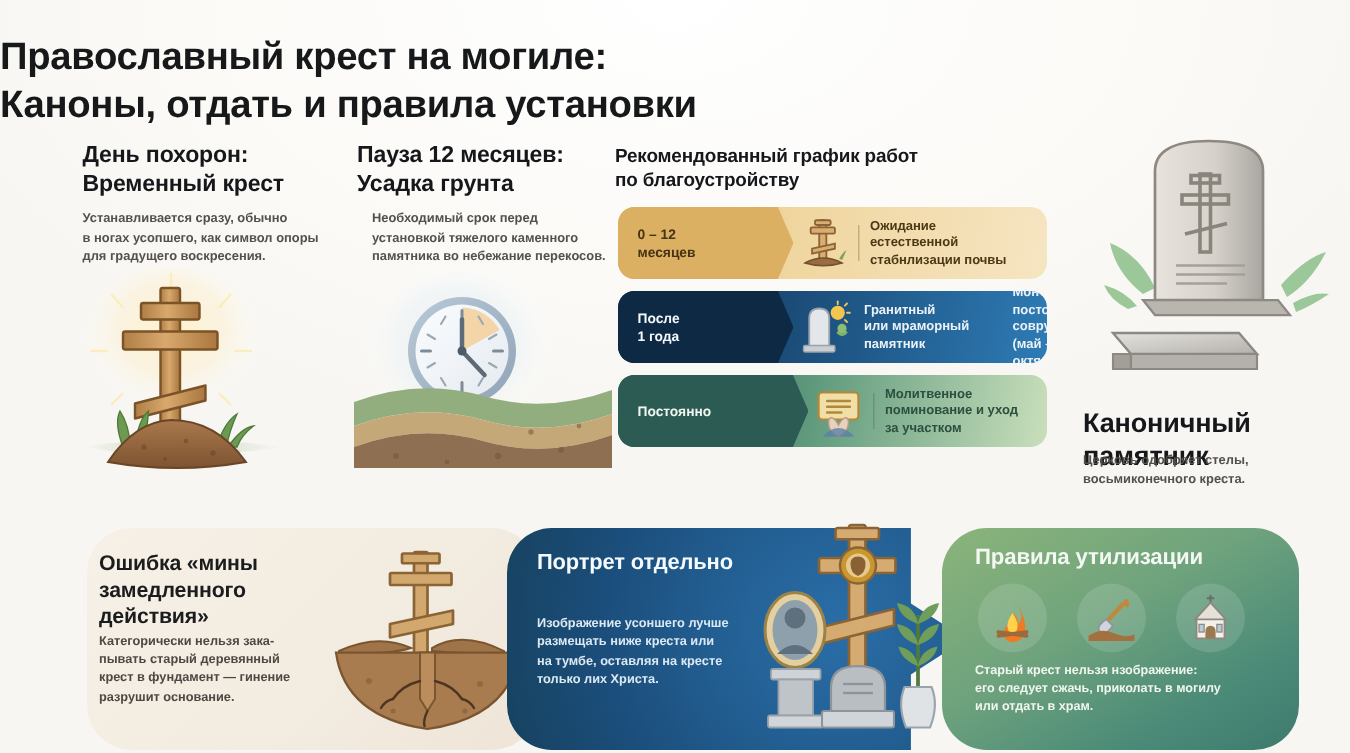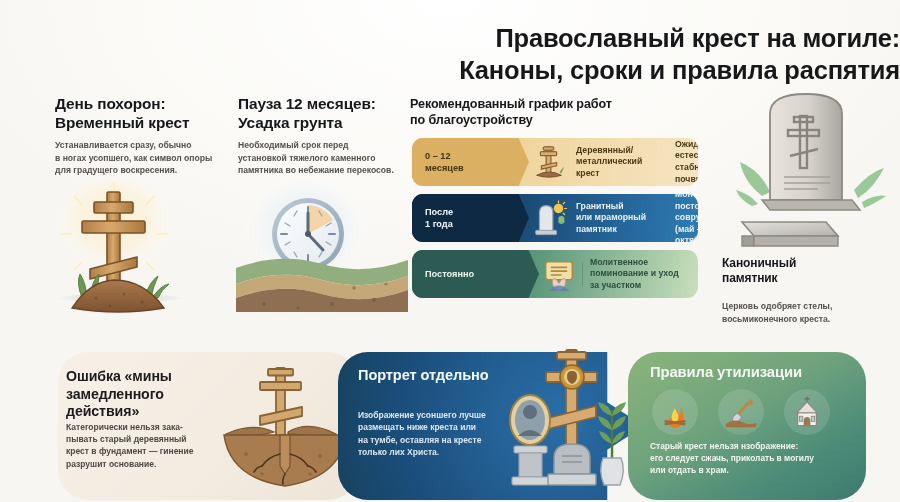--- a/index.html
+++ b/index.html
@@ -11,21 +11,21 @@
   }
   .page{
     position:absolute;inset:0;
     background:
       radial-gradient(ellipse 520px 300px at 50% 0%, #ffffff 0%, #fbfaf7 60%, #f7f6f2 100%);
   }
 
   
   .title{
     position:absolute;left:0;right:0;top:22px;
-    text-align:right;
+    text-align:left;
     color:#16181a;
     font-size:25.5px;font-weight:bold;line-height:1.26;
     letter-spacing:-0.2px;
   }
   .title .l2{display:block;}
 
   
   .h-col{
     position:absolute;
     color:#15171a;font-weight:bold;font-size:15.4px;line-height:1.22;
@@ -34,21 +34,21 @@
   .h-col span{display:block;}
   .b-col{
     position:absolute;
     color:#55504c;font-size:8.6px;line-height:1.47;font-weight:600;
   }
   .b-col span{display:block;}
 
   #head1{left:55px;top:95px;width:175px;}
   #body1{left:55px;top:139px;width:180px;}
   #head2{left:238px;top:95px;width:170px;}
-  #body2{left:238px;top:139px;width:175px;}
+  #body2{left:248px;top:139px;width:175px;}
   #head3{left:410px;top:96px;width:280px;color:#15171a;font-size:12.6px;line-height:1.3;}
 
   
   .bar{
     position:absolute;left:412px;width:286px;height:48px;
     border-radius:11px;
     display:flex;align-items:center;
     overflow:hidden;
   }
   .bar-amber{top:138px;background:linear-gradient(100deg,#e8c37f 0%,#f0d6a0 42%,#f6e5c2 100%);}
@@ -92,21 +92,21 @@
   .bar-green .bar-sep{background:rgba(60,95,75,.30);}
   .bar-right{
     flex:1 1 auto;
     font-size:8.7px;font-weight:bold;line-height:1.34;padding-right:9px;
   }
   .bar-amber .bar-right{color:#4b3915;}
   .bar-blue .bar-right{color:#eaf2f8;}
   .bar-green .bar-right{color:#2c4f3f;}
 
   
-  #head4{left:722px;top:256px;width:160px;font-size:12px;}
+  #head4{left:722px;top:272px;width:160px;font-size:18px;}
   #body4{left:722px;top:300px;width:165px;}
 
   
   .ill{position:absolute;}
   #ill-cross{left:52px;top:176px;width:180px;height:146px;}
   #ill-clock{left:236px;top:180px;width:172px;height:132px;}
   #ill-stone{left:734px;top:84px;width:152px;height:170px;}
 
   
   .card{position:absolute;top:352px;height:148px;overflow:hidden;}
@@ -145,21 +145,21 @@
   .gicons{position:absolute;left:652px;top:388px;width:212px;height:48px;display:flex;gap:20px;align-items:center;}
   .gicon{width:46px;height:46px;border-radius:50%;background:rgba(255,255,255,.13);display:flex;align-items:center;justify-content:center;}
 </style>
 </head>
 <body>
 
 <div class="page">
 
   <div class="title">
     <span class="l1">Православный крест на могиле:</span>
-    <span class="l2">Каноны, сроки и правила распятия</span>
+    <span class="l2">Каноны, отдать и правила установки</span>
   </div>
 
   <div class="h-col" id="head1">
     <span>День похорон:</span>
     <span>Временный крест</span>
   </div>
   <div class="b-col" id="body1">
     <span>Устанавливается сразу, обычно</span>
     <span>в ногах усопшего, как символ опоры</span>
     <span>для градущего воскресения.</span>
@@ -295,25 +295,20 @@
       <svg viewBox="0 0 40 40" width="38" height="38">
         <g fill="#d9ae70" stroke="#8b6435" stroke-width="1.3">
           <rect x="17" y="4" width="5" height="28" rx="1"></rect>
           <rect x="11" y="9" width="17" height="4.4" rx="1"></rect>
           <rect x="14" y="4" width="11" height="3.4" rx="1"></rect>
           <path d="M12 24 L28 20.5 L28 24 L12 27.5 Z"></path>
         </g>
         <path d="M7 34 Q20 27 33 34 Q20 38 7 34 Z" fill="#9a6c42" stroke="#74502e" stroke-width="1"></path>
         <path d="M31 31 q3-5 5-6 q-2 5-3 7z" fill="#7fa05a"></path>
       </svg>
-    </div>
-    <div class="bar-mid">
-      <div>Деревянный/</div>
-      <div>металлический</div>
-      <div>крест</div>
     </div>
     <div class="bar-sep"></div>
     <div class="bar-right">
       <div>Ожидание</div>
       <div>естественной</div>
       <div>стабнлизации почвы</div>
     </div>
   </div>
 
   <div class="bar bar-blue">

